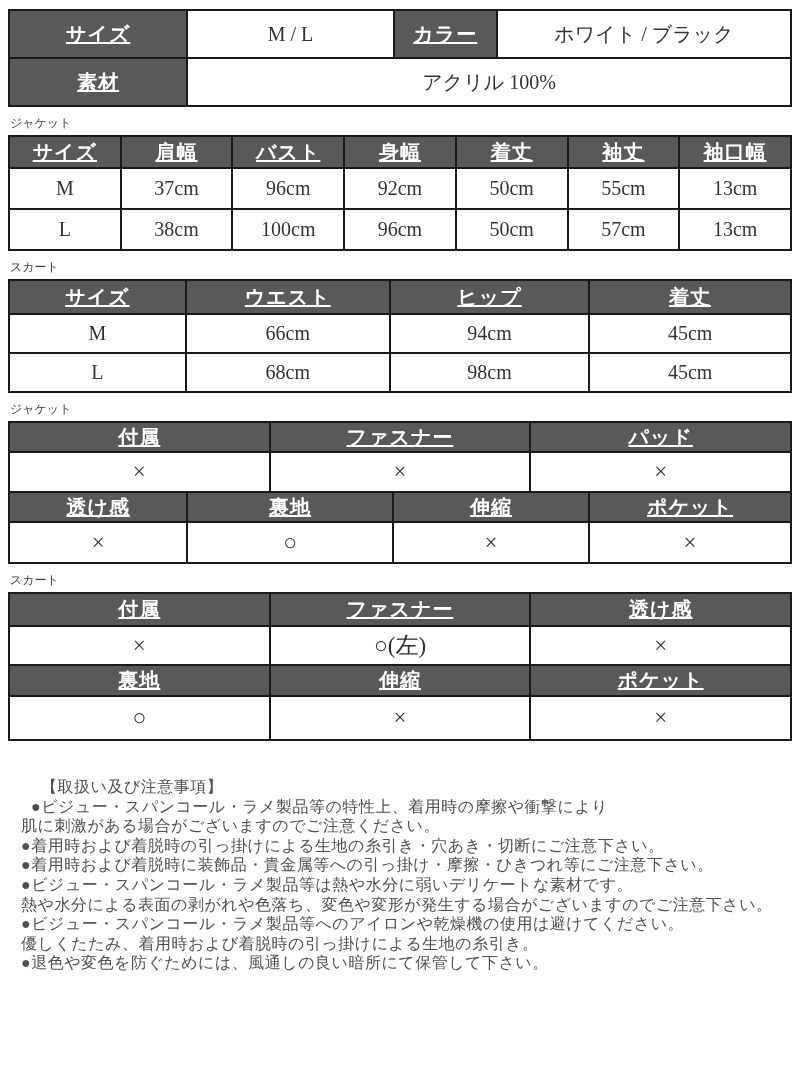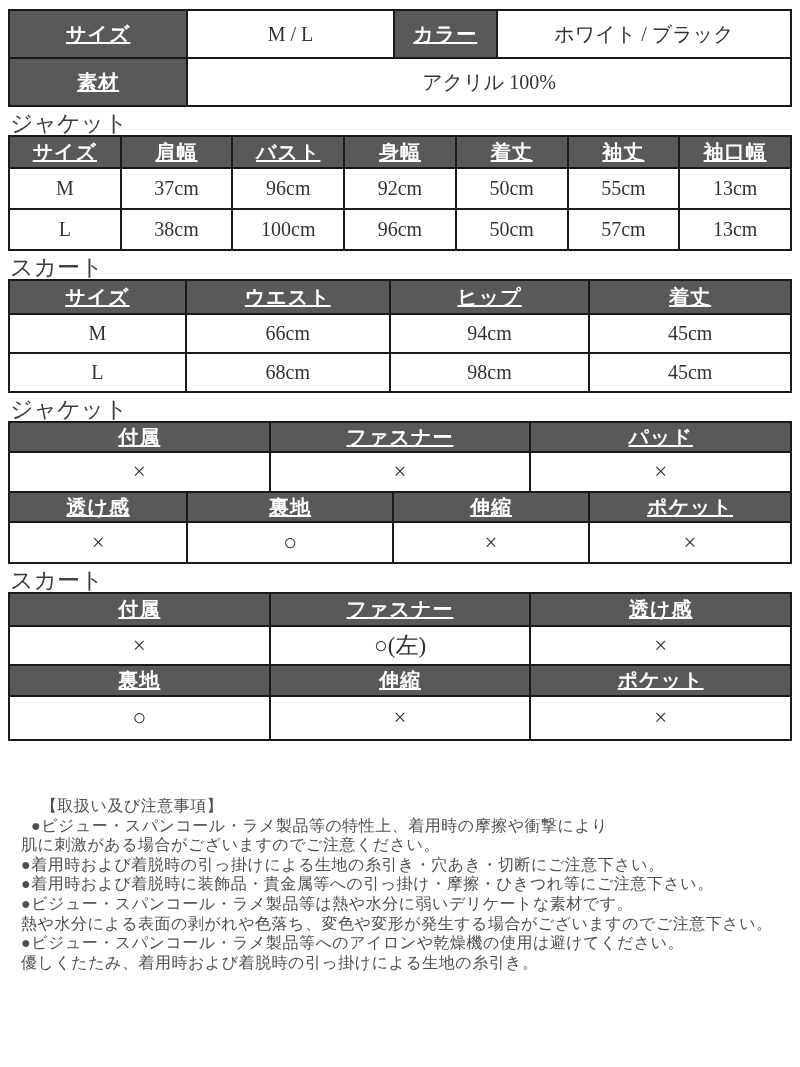--- a/index.html
+++ b/index.html
@@ -50,28 +50,28 @@
   tr.h32 { height: 32px; }
   tr.h41 { height: 41px; }
   tr.h34 { height: 34px; }
   tr.h39 { height: 39px; }
   tr.h30 { height: 30px; }
   tr.h40 { height: 40px; }
   tr.h31 { height: 31px; }
   tr.h33 { height: 33px; }
   tr.h44 { height: 44px; }
   .section-label {
-    font-size: 23px;
+    font-size: 12px;
     line-height: 20px;
     color: #3d3d3d;
     margin: 6px 0 2px 2px;
   }
   .stack2 { margin-top: -2px; }
   .notice {
-    margin: 55px 0 0 13px;
+    margin: 36px 0 0 13px;
     font-size: 16px;
     line-height: 19.6px;
     color: #4f4f4f;
     letter-spacing: 0.5px;
     white-space: nowrap;
   }
   .notice .indent-title { padding-left: 20px; }
   .notice .indent-first { padding-left: 10px; }
 </style>
 </head>
@@ -234,15 +234,16 @@
   <div class="notice">
     <div class="indent-title">【取扱い及び注意事項】</div>
     <div class="indent-first">●ビジュー・スパンコール・ラメ製品等の特性上、着用時の摩擦や衝撃により</div>
     <div>肌に刺激がある場合がございますのでご注意ください。</div>
     <div>●着用時および着脱時の引っ掛けによる生地の糸引き・穴あき・切断にご注意下さい。</div>
     <div>●着用時および着脱時に装飾品・貴金属等への引っ掛け・摩擦・ひきつれ等にご注意下さい。</div>
     <div>●ビジュー・スパンコール・ラメ製品等は熱や水分に弱いデリケートな素材です。</div>
     <div>熱や水分による表面の剥がれや色落ち、変色や変形が発生する場合がございますのでご注意下さい。</div>
     <div>●ビジュー・スパンコール・ラメ製品等へのアイロンや乾燥機の使用は避けてください。</div>
     <div>優しくたたみ、着用時および着脱時の引っ掛けによる生地の糸引き。</div>
+    <div>●退色や変色を防ぐためには、風通しの良い暗所にて保管して下さい。</div>
   </div>
 
 </div>
 
 </body></html>

